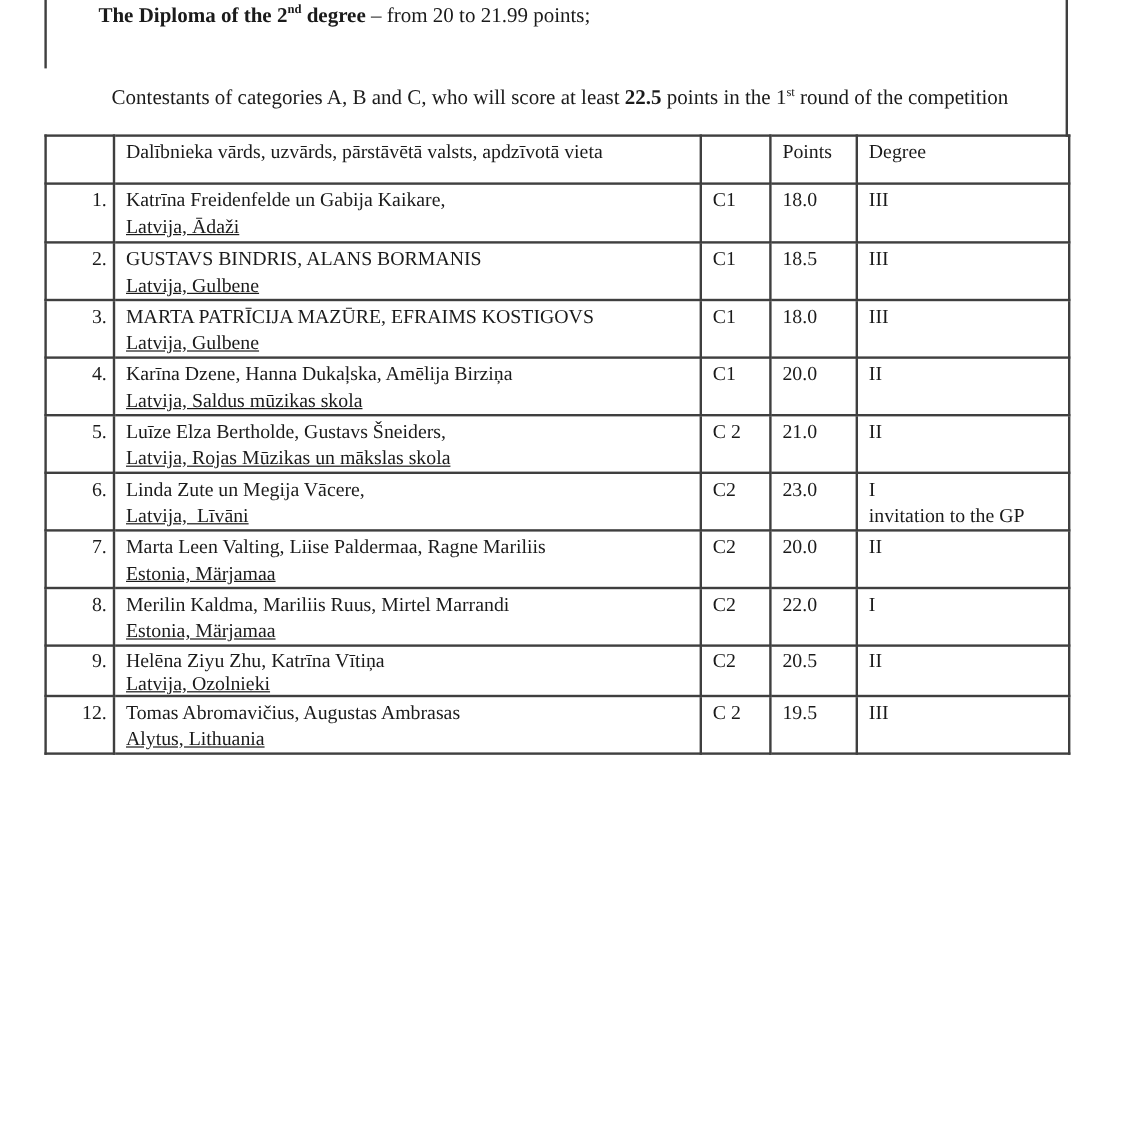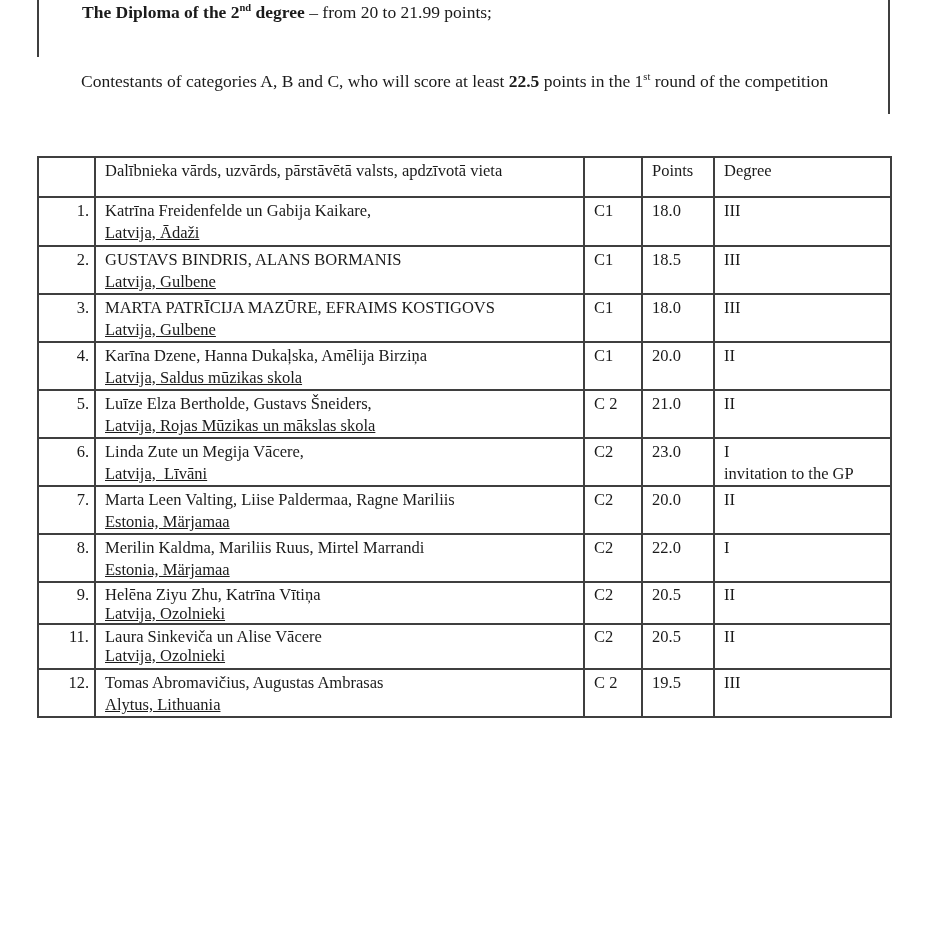--- a/index.html
+++ b/index.html
@@ -15,32 +15,31 @@
 
   
   .vrule { position:absolute; width:2px; background:#3f3f3f; }
   .rule-left  { left:37px; top:0; height:57px; }
   .rule-right { left:888px; top:0; height:114px; }
 
   
   .tline { position:absolute; white-space:nowrap; font-size:17.5px; line-height:20px;margin-left:36px; }
   .l1 { left:46px; top:2px; }
   .l2 { left:46px; top:25px; }
-  .p1 { left:45px; top:71px; }
+  .p1 { left:57px; top:71px; }
   .p2 { left:44px; top:93px; }
   sup { font-size:60%; vertical-align:super; line-height:0; }
   b { font-weight:bold; }
 
   
   table.results {
     position:absolute; left:37px; top:112px;
     width:853px; table-layout:fixed;
     border-collapse:collapse;
     font-size:16.5px;
-    margin-top:44px;
   }
   .results td, .results th {
     border:2px solid #3f3f3f;
     vertical-align:top;
     text-align:left;
     font-weight:normal;
     padding:2px 4px 0 9px;
     line-height:22px;
     overflow:hidden;
   }
@@ -203,33 +202,20 @@
           </td>
       <td>C2</td>
       <td>20.5</td>
       <td>
             <div>II</div>
             <div></div>
           </td>
     </tr>
 
 
-    <tr class="tight" style="height:45px">
-      <td class="c-num">11.</td>
-      <td>
-            <div>Laura Sinkeviča un Alise Vācere</div>
-            <div class="sub">Latvija, Ozolnieki</div>
-          </td>
-      <td>C2</td>
-      <td>20.5</td>
-      <td>
-            <div>II</div>
-            <div></div>
-          </td>
-    </tr>
 
     <tr style="height:48px">
       <td class="c-num">12.</td>
       <td>
             <div>Tomas Abromavičius, Augustas Ambrasas</div>
             <div class="sub">Alytus, Lithuania</div>
           </td>
       <td>C 2</td>
       <td>19.5</td>
       <td>

